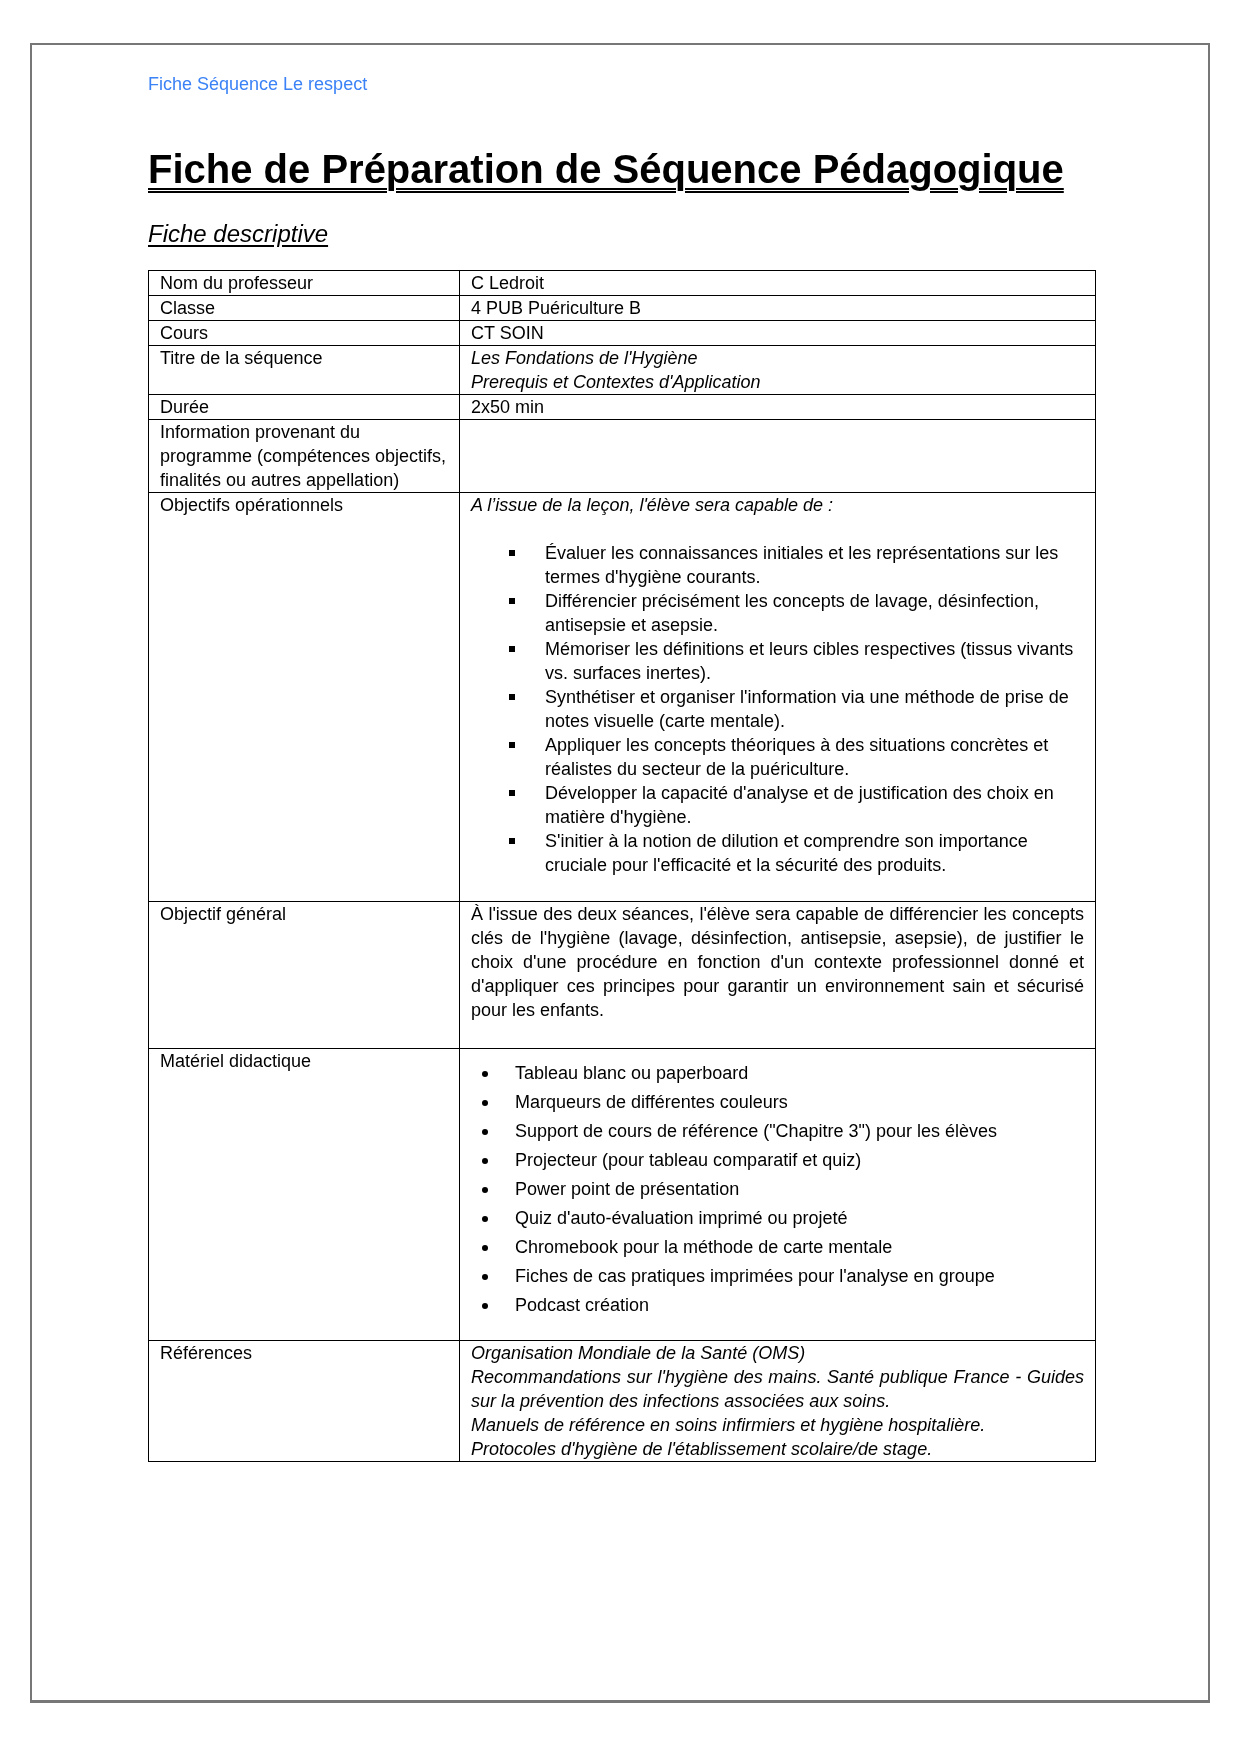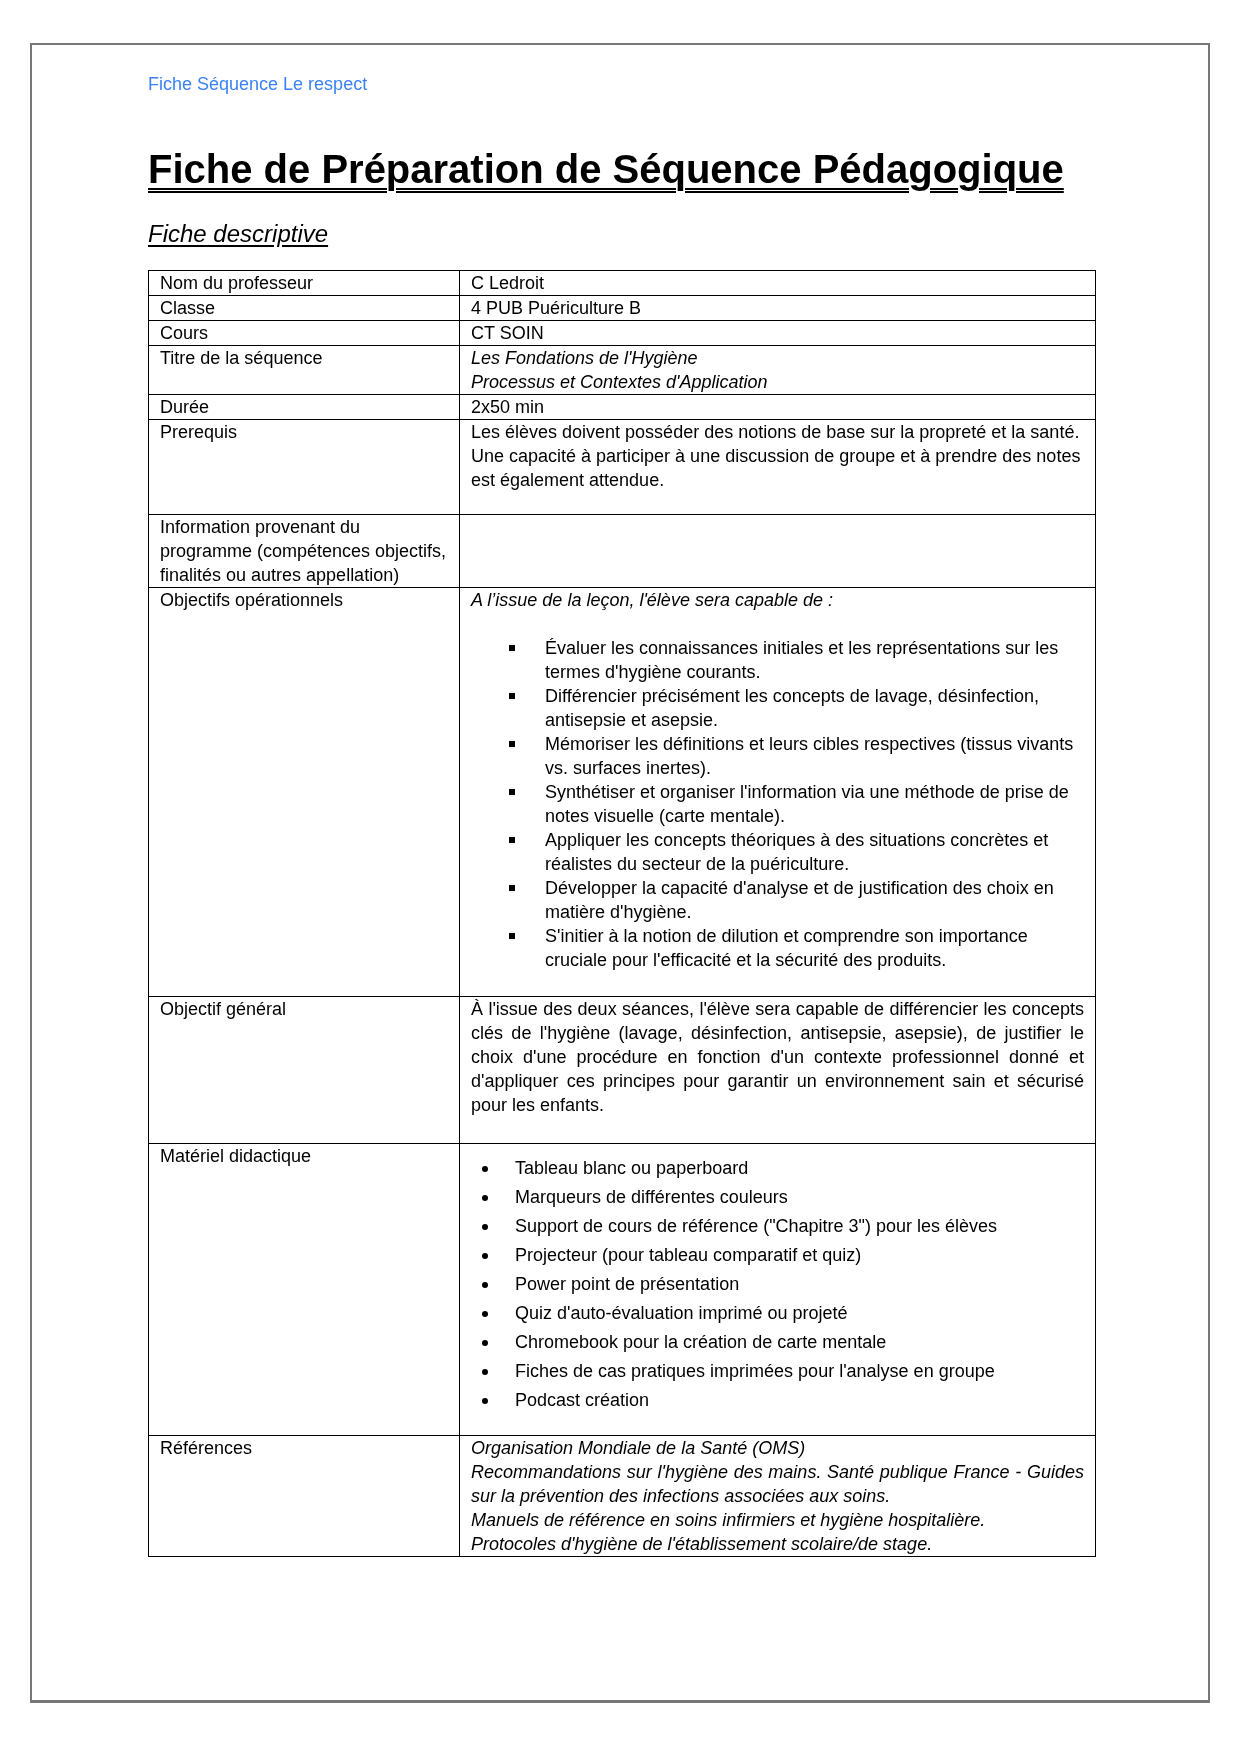--- a/index.html
+++ b/index.html
@@ -59,30 +59,26 @@
     <td class="value">4 PUB Puériculture B</td>
   </tr>
   <tr>
     <td class="label">Cours</td>
     <td class="value">CT SOIN</td>
   </tr>
   <tr>
     <td class="label">Titre de la séquence</td>
     <td class="value">
       <span class="line">Les Fondations de l'Hygiène</span>
-      <span class="line">Processus et Contextes d'Application</span>
+      <span class="line">Prerequis et Contextes d'Application</span>
     </td>
   </tr>
   <tr>
     <td class="label">Durée</td>
     <td class="value">2x50 min</td>
-  </tr>
-  <tr>
-    <td class="label">Prerequis</td>
-    <td class="value pad-bottom" style="padding-bottom:34px;">Les élèves doivent posséder des notions de base sur la propreté et la santé. Une capacité à participer à une discussion de groupe et à prendre des notes est également attendue.</td>
   </tr>
   <tr>
     <td class="label">Information provenant du programme (compétences objectifs, finalités ou autres appellation)</td>
     <td class="value"></td>
   </tr>
   <tr>
     <td class="label">Objectifs opérationnels</td>
     <td class="value">
       <span class="line">A l’issue de la leçon, l'élève sera capable de :</span>
       <ul class="ops">
@@ -103,21 +99,21 @@
   <tr>
     <td class="label">Matériel didactique</td>
     <td class="value">
       <ul class="mat">
         <li><span class="dot"></span><span>Tableau blanc ou paperboard</span></li>
         <li><span class="dot"></span><span>Marqueurs de différentes couleurs</span></li>
         <li><span class="dot"></span><span>Support de cours de référence ("Chapitre 3") pour les élèves</span></li>
         <li><span class="dot"></span><span>Projecteur (pour tableau comparatif et quiz)</span></li>
         <li><span class="dot"></span><span>Power point de présentation</span></li>
         <li><span class="dot"></span><span>Quiz d'auto-évaluation imprimé ou projeté</span></li>
-        <li><span class="dot"></span><span>Chromebook pour la création de carte mentale</span></li>
+        <li><span class="dot"></span><span>Chromebook pour la méthode de carte mentale</span></li>
         <li><span class="dot"></span><span>Fiches de cas pratiques imprimées pour l'analyse en groupe</span></li>
         <li><span class="dot"></span><span>Podcast création</span></li>
       </ul>
     </td>
   </tr>
   <tr>
     <td class="label">Références</td>
     <td class="value justify">
       <span class="line">Organisation Mondiale de la Santé (OMS)</span>
       <span class="line">Recommandations sur l'hygiène des mains. Santé publique France - Guides sur la prévention des infections associées aux soins.</span>

